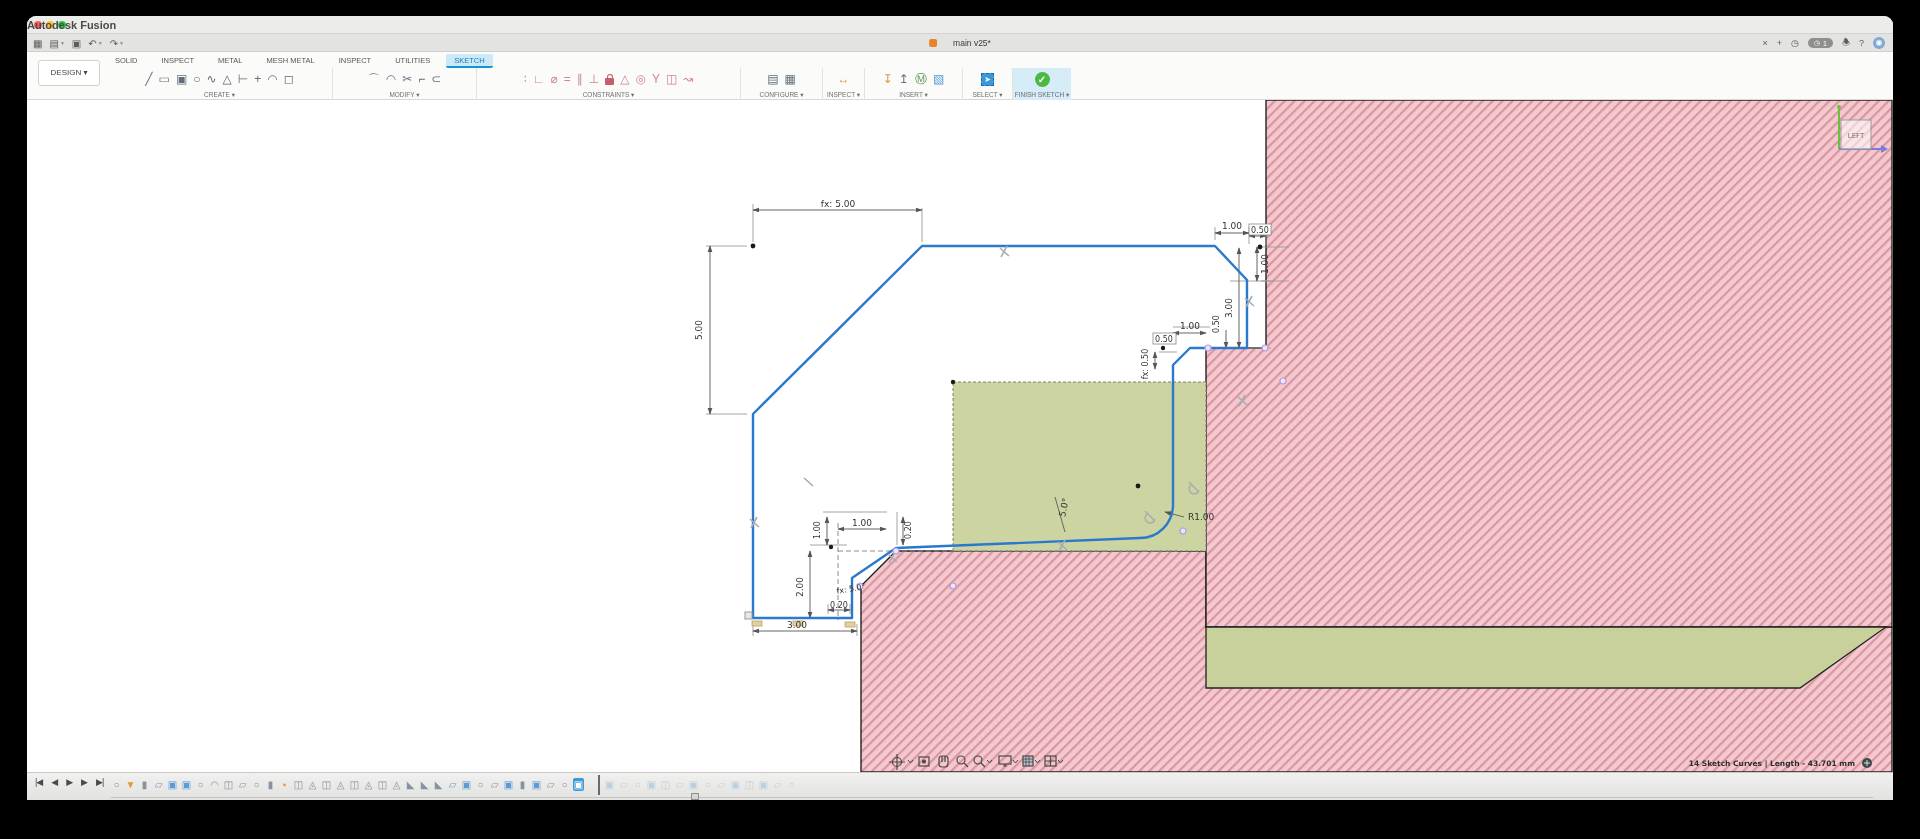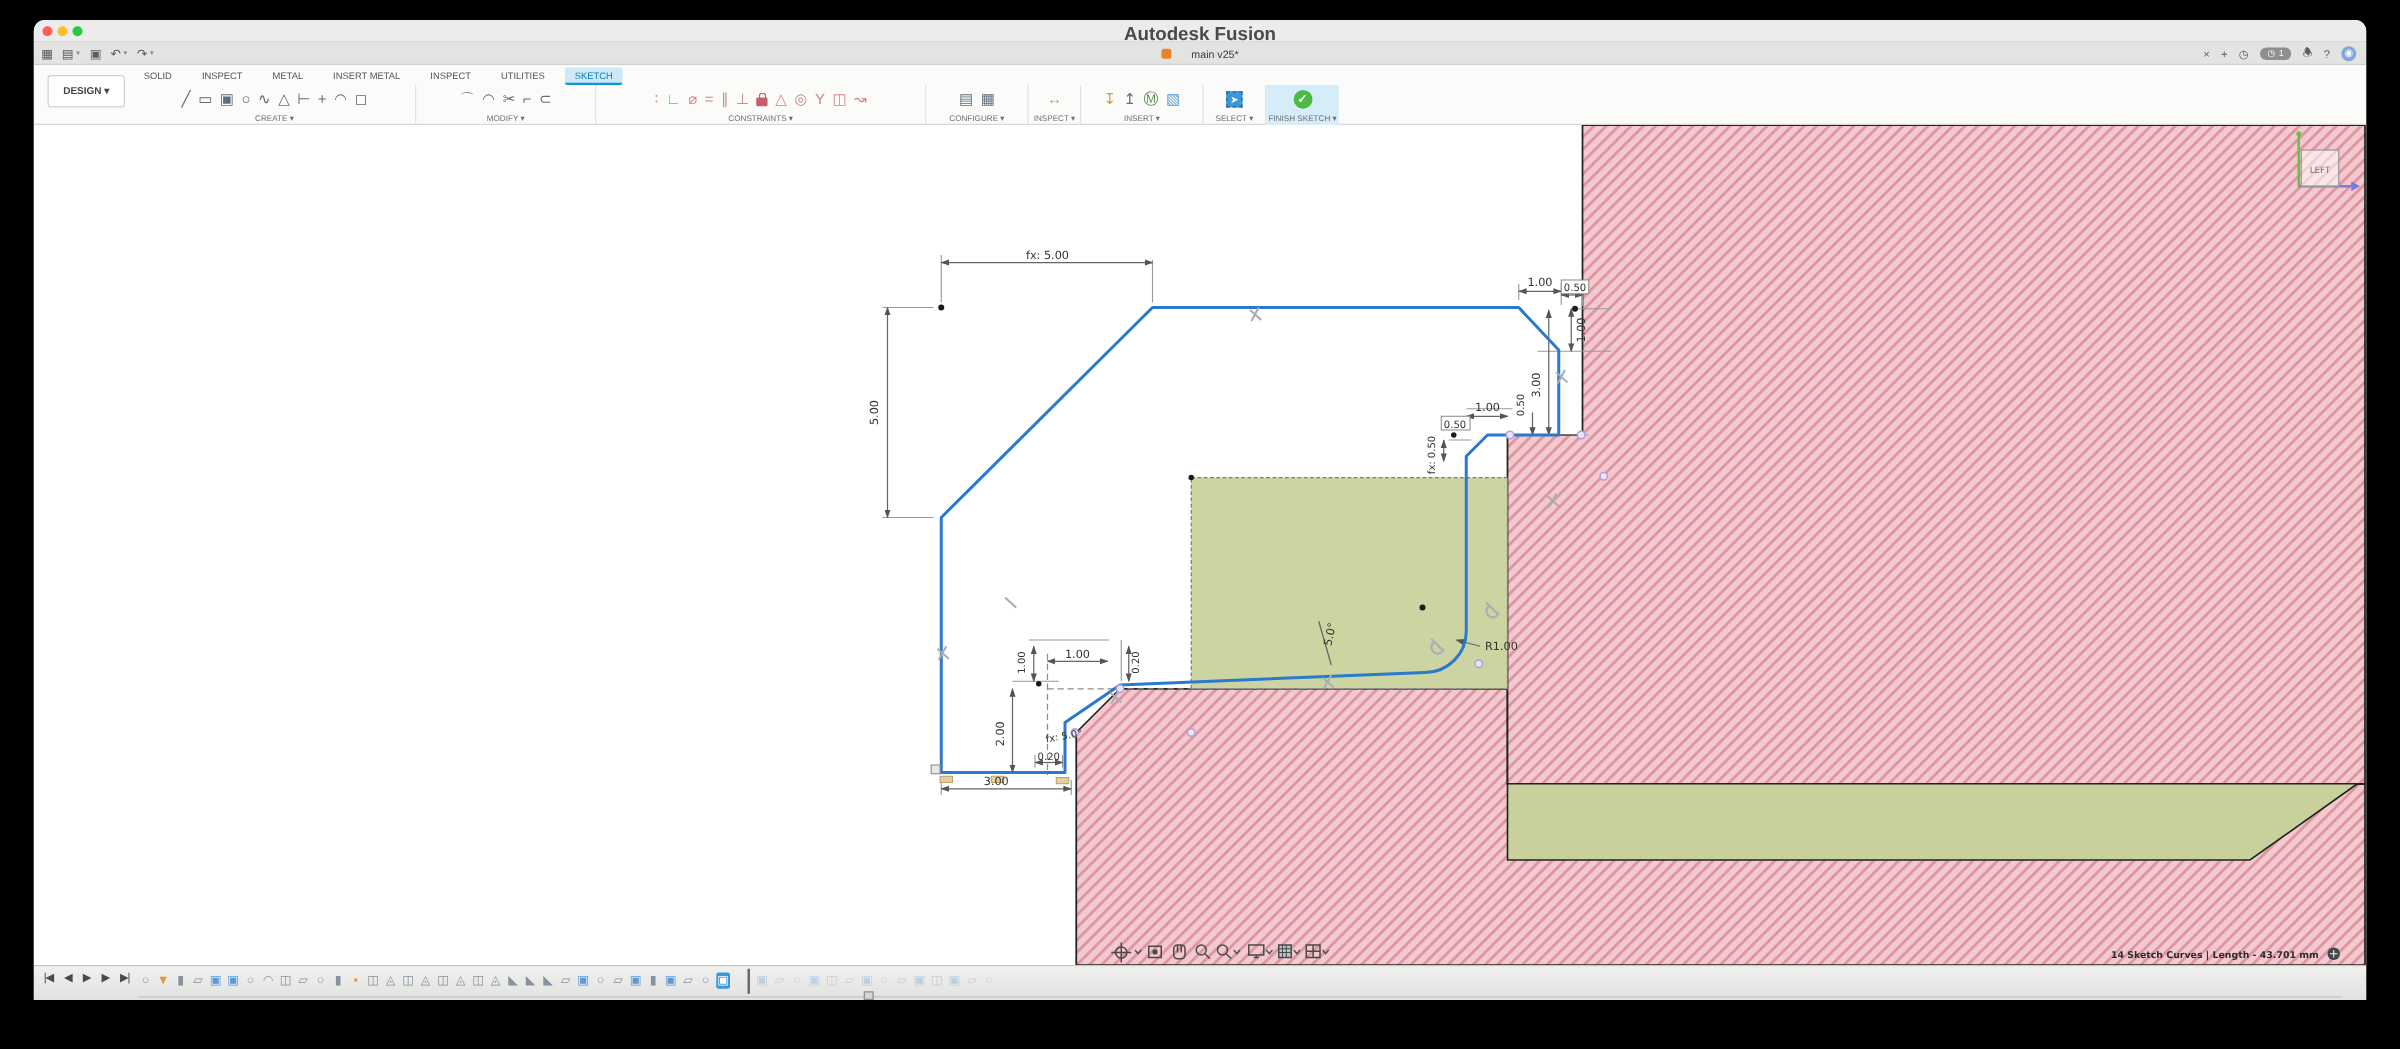--- a/index.html
+++ b/index.html
@@ -6,22 +6,22 @@
   html,body { width:1920px; height:839px; background:#000; overflow:hidden;
     font-family:"Liberation Sans", sans-serif; }
   #stage { position:absolute; left:0; top:0; width:1920px; height:839px; background:#000; }
   #appwin { position:absolute; left:27px; top:16px; width:1866px; height:784px;
     background:#f2f2f1; border-radius:9px 9px 0 0; overflow:hidden; }
 
   
   .titlebar { position:absolute; left:0; top:0; width:100%; height:18px; background:#ececea;
     border-bottom:1px solid #d3d3d1; }
   .tl { position:absolute; top:5px; width:8px; height:8px; border-radius:50%; }
-  .titlebar .t-title { position:absolute; left:0; right:0; top:3px; text-align:center;
-    font-size:15px; font-weight:bold; color:#4a4a4a; }
+  .titlebar .t-title { position:absolute; left:0; right:0; top:3px; text-align:left;
+    font-size:11px; font-weight:bold; color:#4a4a4a; }
 
   
   .tabbar { position:absolute; left:0; top:18px; width:100%; height:18px; background:#e3e3e1;
     border-bottom:1px solid #cfcfcd; }
   .qat { position:absolute; left:6px; top:0; height:18px; display:flex; align-items:center; gap:7px;
     color:#5c5c5c; font-size:10px; }
   .qat .qi { display:flex; align-items:center; gap:1px; cursor:default; }
   .caret { font-size:5px; color:#8a8a8a; }
   .doctab { position:absolute; left:50%; transform:translateX(-50%); top:1px; height:16px;
     display:flex; align-items:center; gap:16px; font-size:8.5px; color:#3c3c3c; padding:0 10px; }
@@ -31,21 +31,21 @@
   .pill { background:#8f8f8d; color:#fff; border-radius:7px; font-size:7px; padding:1px 6px;
     display:flex; gap:3px; align-items:center; }
   .avatar { width:12px; height:12px; border-radius:50%; background:#7fa8d9; color:#fff; font-size:8px;
     text-align:center; line-height:12px; }
 
   
   .ribbon { position:absolute; left:0; top:36px; width:100%; height:48px; background:#fbfbfa;
     border-bottom:1px solid #d8d8d6; }
   .design-btn { position:absolute; left:11px; top:8px; width:62px; height:26px; background:#fff;
     border:1px solid #d2d2d0; border-radius:3px; font-size:8px; color:#444; text-align:center;
-    line-height:24px; font-weight:bold; }
+    line-height:24px; font-weight:normal; }
   .rtabs { position:absolute; left:80px; top:2px; height:14px; display:flex; gap:8px; }
   .rtab { font-size:7.5px; color:#555; padding:2px 8px; border-radius:2px; white-space:nowrap; }
   .rtab.active { background:#cde9f7; color:#0d7fb5; border-bottom:2px solid #1296d3; }
   .toolrow { position:absolute; left:80px; top:16px; height:32px; display:flex; }
   .tgroup { position:relative; height:32px; border-right:1px solid #e2e2e0; }
   .tgroup .tools { position:absolute; left:0; right:0; top:0; height:22px; display:flex;
     align-items:center; justify-content:center; gap:6px; }
   .tgroup .glabel { position:absolute; left:0; right:0; bottom:1px; text-align:center; font-size:6.5px;
     color:#6e6e6c; white-space:nowrap; }
   .tool { font-size:12px; color:#5f6e7c; line-height:14px; }
@@ -119,21 +119,21 @@
       <span class="avatar">◉</span>
     </div>
   </div>
 
   <div class="ribbon">
     <div class="design-btn">DESIGN ▾</div>
     <div class="rtabs">
       <span class="rtab">SOLID</span>
       <span class="rtab">INSPECT</span>
       <span class="rtab">METAL</span>
-      <span class="rtab">INSERT METAL</span>
+      <span class="rtab">MESH METAL</span>
       <span class="rtab">INSPECT</span>
       <span class="rtab">UTILITIES</span>
       <span class="rtab active">SKETCH</span>
     </div>
     <div class="toolrow">
       <div class="tgroup" style="width:226px">
         <div class="tools">
               <span class="tool">╱</span>
               <span class="tool">▭</span>
               <span class="tool">▣</span>

